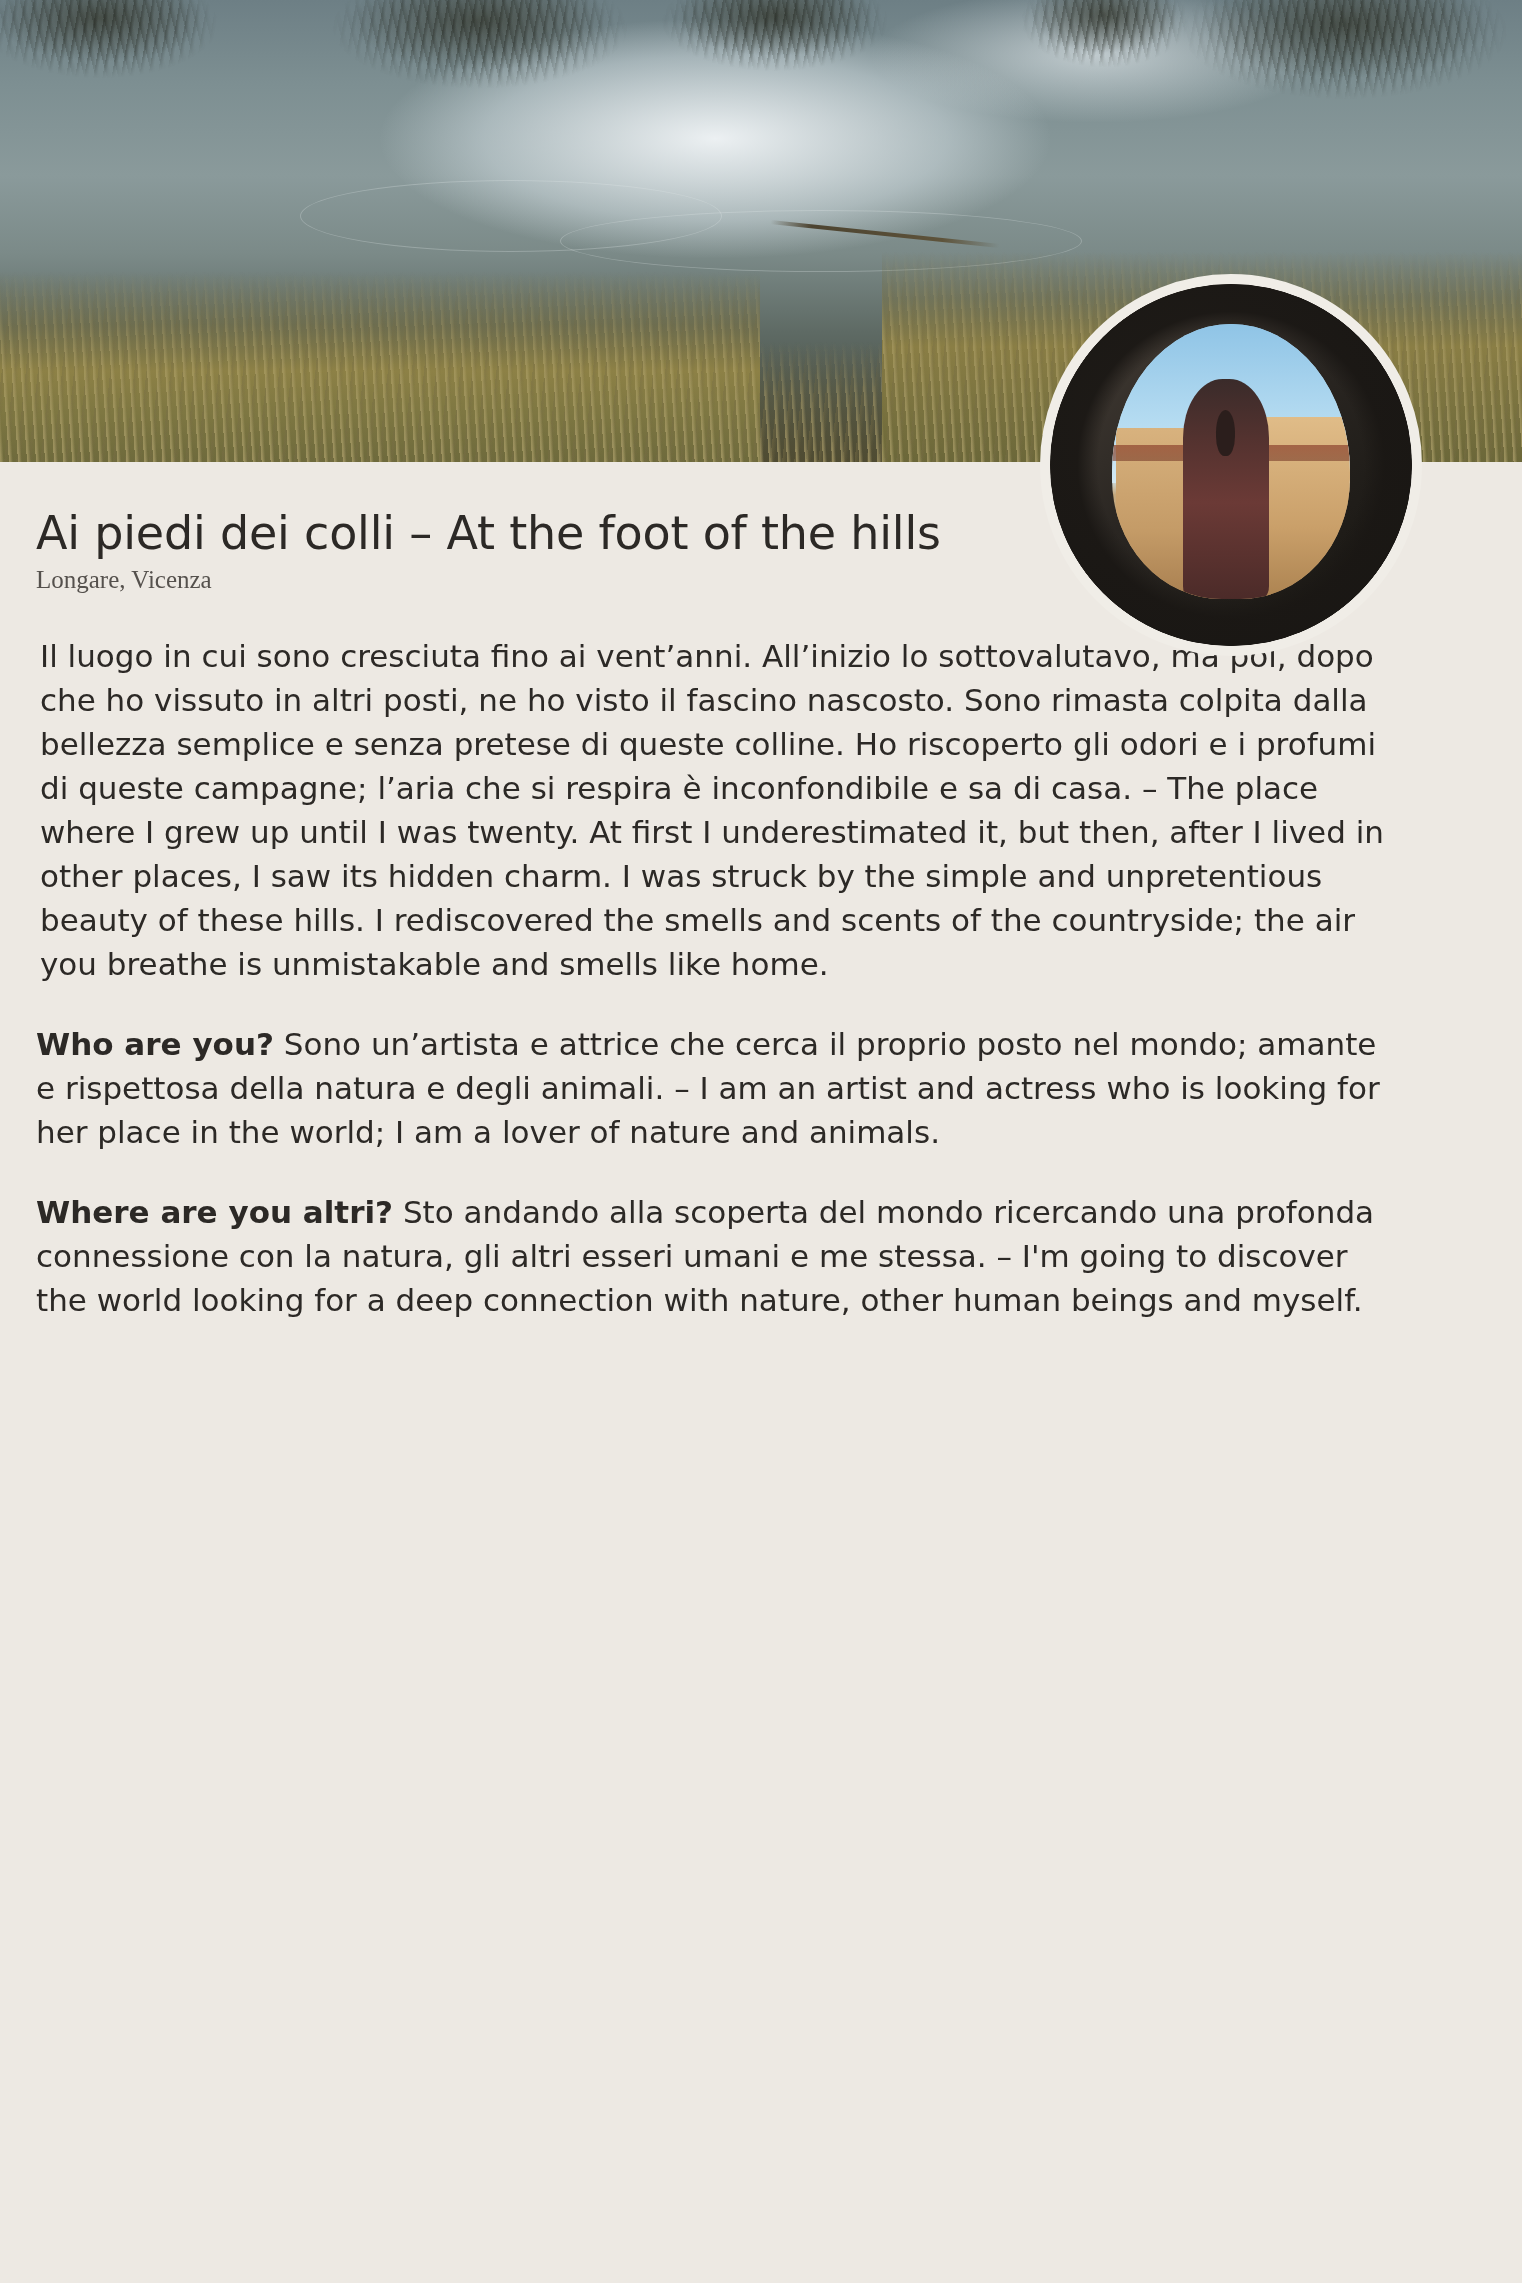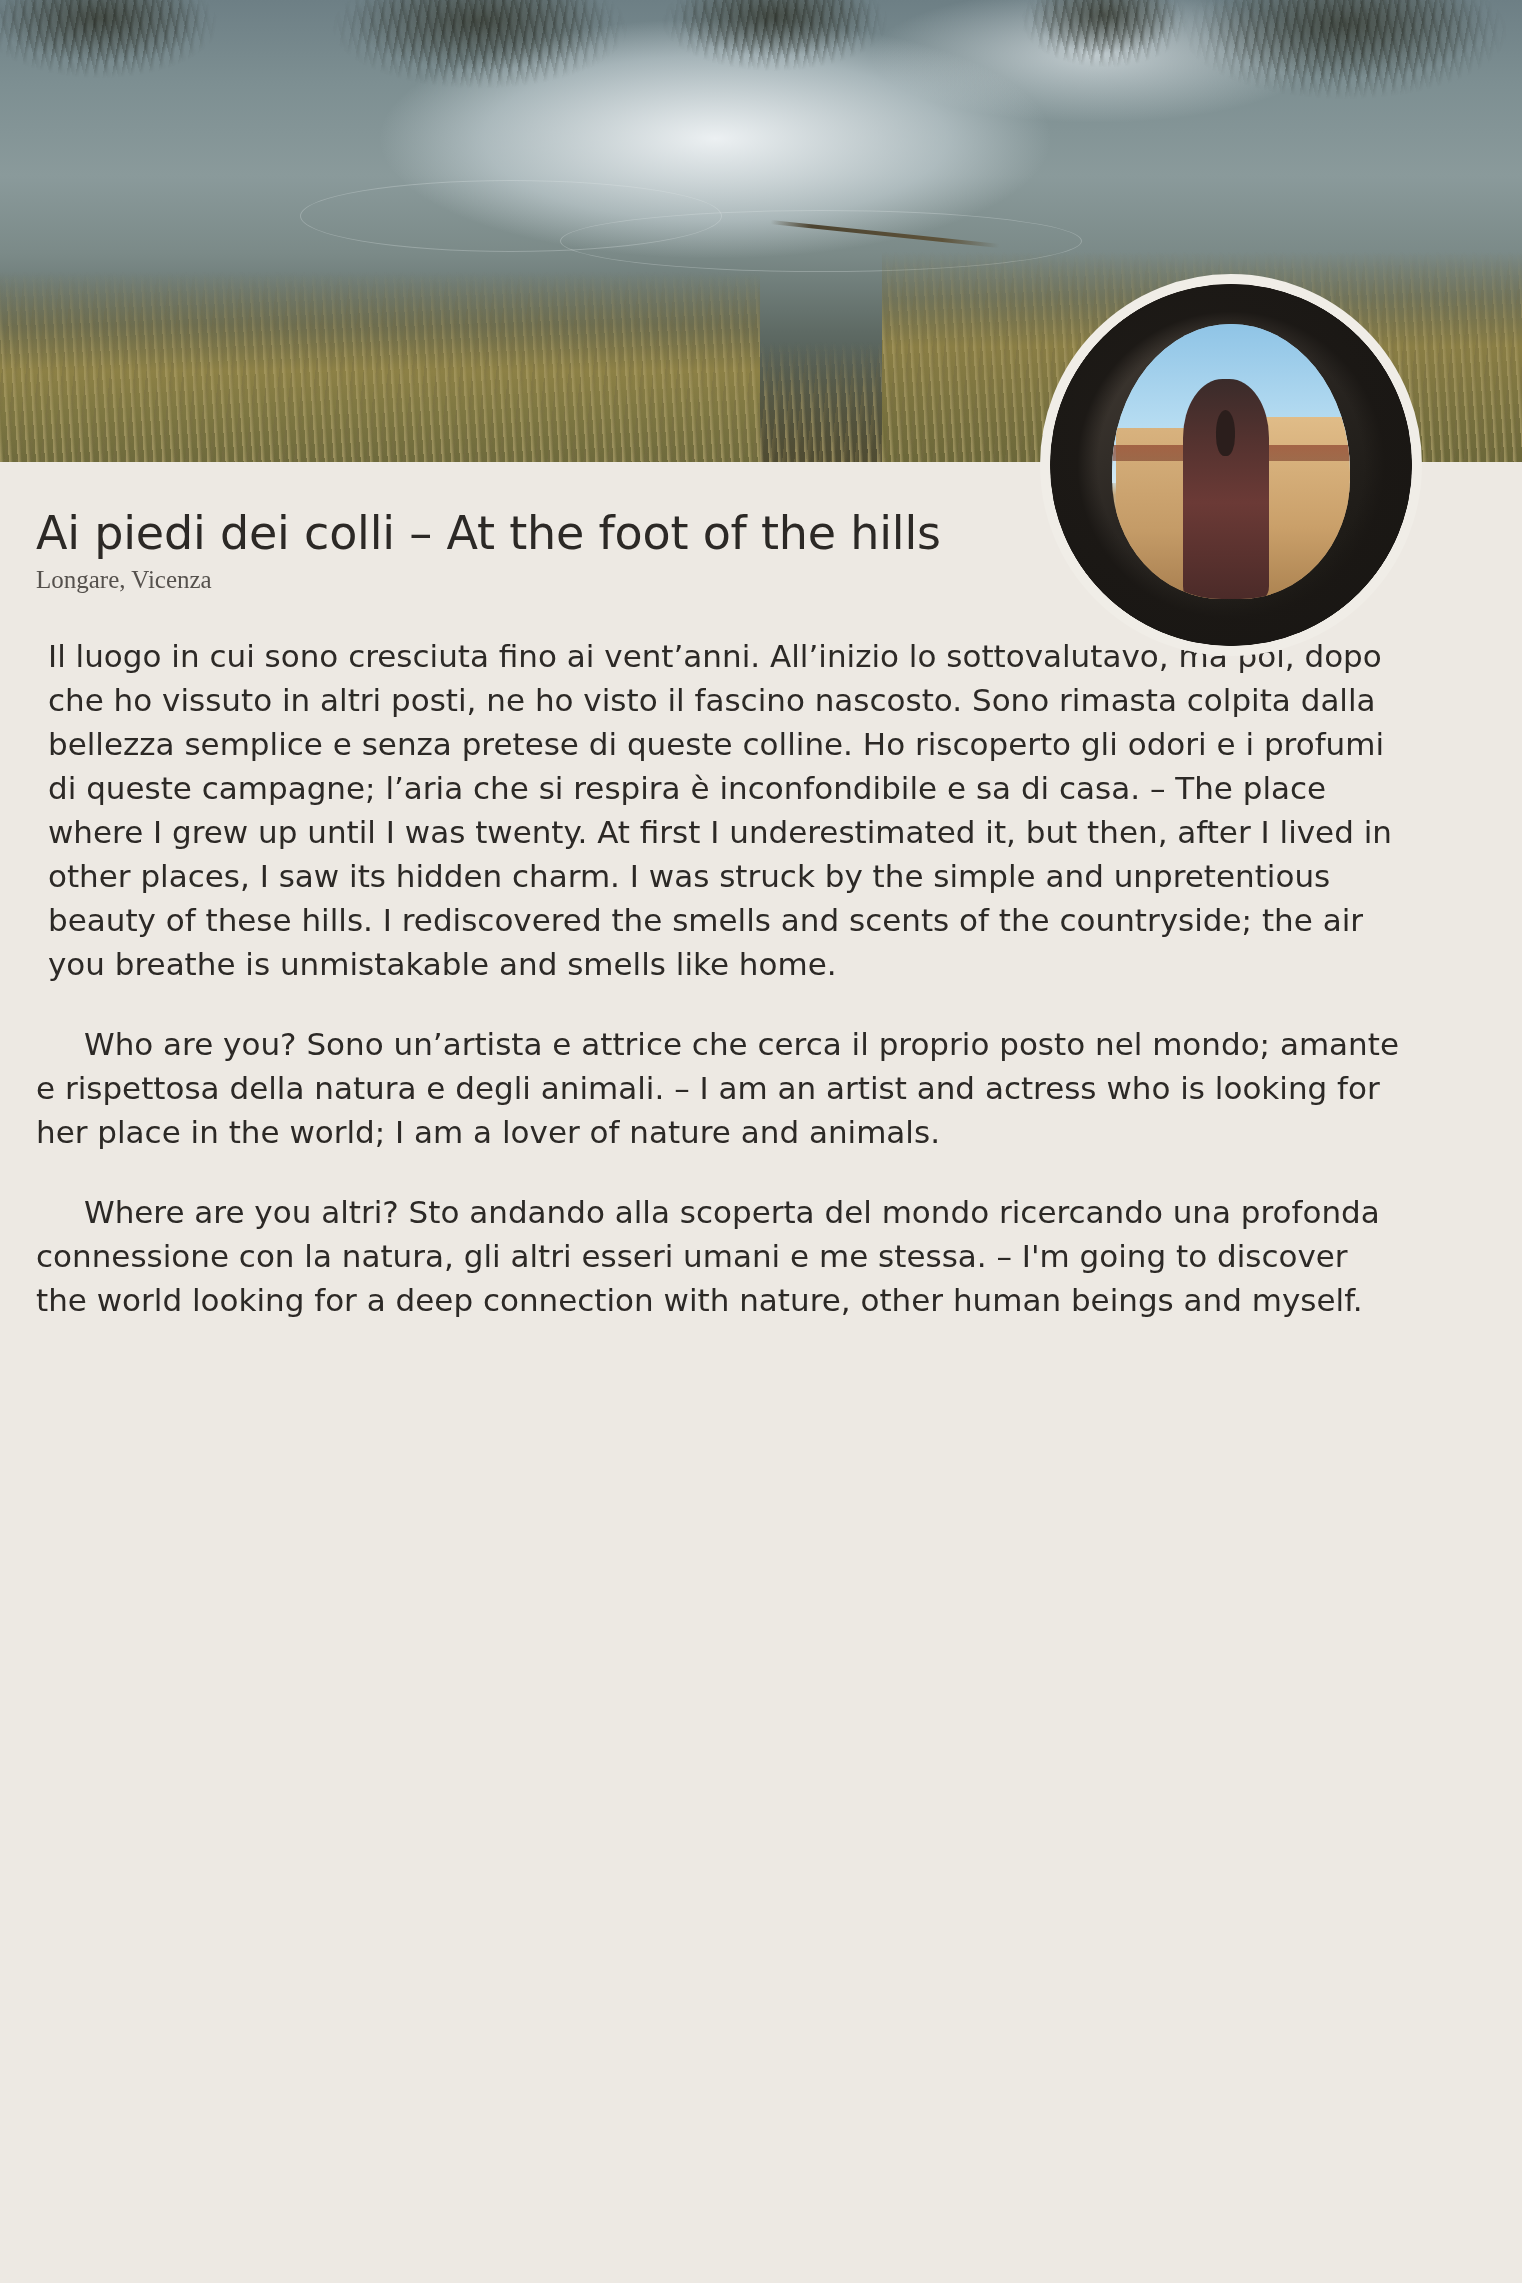--- a/index.html
+++ b/index.html
@@ -171,33 +171,33 @@
     max-width: 960px;
   }
   .subtitle {
     margin: 6px 0 0 0;
     font-size: 25px;
     color: #55514d;
     font-weight: 400;
     font-family: Liberation Serif, serif;
   }
   .body-text {
-    margin: 40px 0 0 12px;
+    margin: 40px 0 0 4px;
     font-size: 31px;
     line-height: 1.42;
     color: #2c2926;
     font-weight: 400;
   }
   .qa {
     margin: 36px 0 0 0;
     font-size: 31px;
     line-height: 1.42;
     color: #2c2926;
   }
-  .qa b { font-weight: 400; margin-left: 48px; }
+  .qa b { font-weight: 700; }
 </style>
 </head>
 <body>
 
 <div class="hero">
   <div class="hero-water"></div>
 
   <div class="branch b1"></div>
   <div class="branch b2"></div>
   <div class="branch b3"></div>

